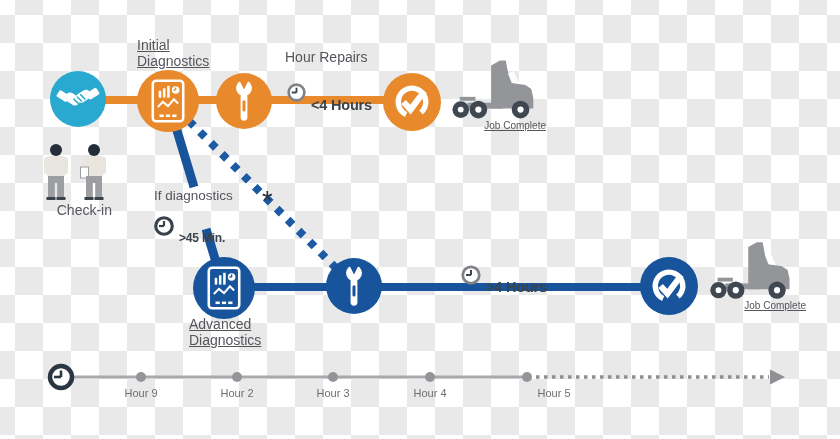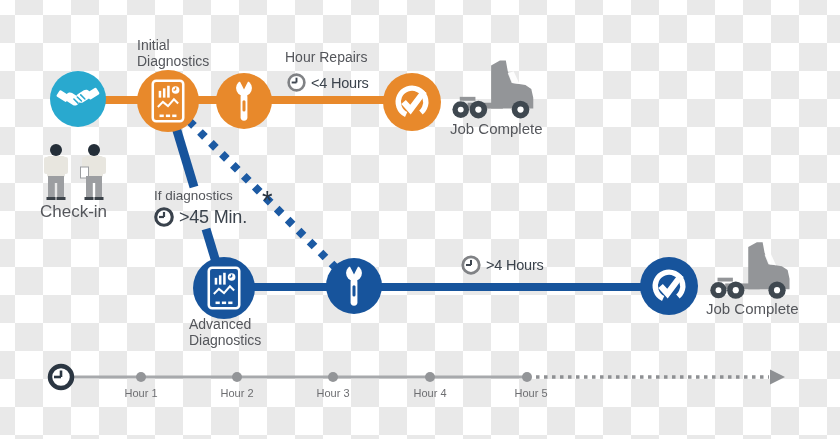--- a/index.html
+++ b/index.html
@@ -11,24 +11,24 @@
   }
   svg.connectors{position:absolute;left:0;top:0;z-index:1;}
   .node{
     position:absolute;z-index:2;border-radius:50%;
     display:flex;align-items:center;justify-content:center;
   }
   .node.cyan{background:#29A9CF;}
   .node.orange{background:#E8892B;}
   .node.blue{background:#17549C;}
   .lbl{position:absolute;z-index:3;color:#54565B;font-size:14px;line-height:1.16;}
-  .two-line{white-space:pre-line;}
+  .two-line{white-space:pre-line;text-decoration:underline;}
   .time-row{position:absolute;z-index:3;display:flex;align-items:center;gap:4px;}
-  .time-txt{font-weight:400;font-size:14.5px;color:#3B434C;letter-spacing:-0.2px;}
-  .job{position:absolute;z-index:3;color:#54565B;font-size:15px;text-align:left;}
+  .time-txt{font-weight:700;font-size:14.5px;color:#3B434C;letter-spacing:-0.2px;margin-top:25px;}
+  .job{position:absolute;z-index:3;color:#54565B;font-size:10px;text-align:right;text-decoration:underline;}
   .hour{position:absolute;z-index:3;color:#6D6E71;font-size:11px;text-align:center;width:60px;}
   .asterisk{position:absolute;z-index:4;color:#2B3642;font-size:27px;font-weight:400;}
   .figure{position:absolute;z-index:2;}
 </style>
 </head>
 <body>
 
 <div class="canvas">
 
   <svg class="connectors" width="840" height="439" viewBox="0 0 840 439">
@@ -78,21 +78,21 @@
         <rect x="47" y="13" width="18" height="21" rx="2" fill="#E8E6DF"></rect>
         <rect x="42.5" y="24" width="8" height="11" fill="#ffffff" stroke="#9C9EA1" stroke-width="1"></rect>
         <rect x="48" y="33" width="16" height="7" fill="#9C9EA1"></rect>
         <rect x="48" y="38" width="6.8" height="17" fill="#9C9EA1"></rect>
         <rect x="57.2" y="38" width="6.8" height="17" fill="#9C9EA1"></rect>
         <rect x="46.5" y="54" width="9" height="3" fill="#3A4148"></rect>
         <rect x="56.5" y="54" width="9" height="3" fill="#3A4148"></rect>
       </g>
     </svg>
   </div>
-  <div class="lbl" style="left:40px;top:202px;width:72px;text-align:left;font-size:17px;">Check-in</div>
+  <div class="lbl" style="left:40px;top:202px;width:72px;text-align:right;font-size:14px;">Check-in</div>
 
   <div class="node cyan" style="left:50px;top:71px;width:56px;height:56px;">
     <svg width="44" height="32" viewBox="0 0 64 44">
       <g fill="#ffffff">
         <rect x="2" y="12" width="17" height="11" rx="2" transform="rotate(32 10 17)"></rect>
         <rect x="45" y="9" width="17" height="11" rx="2" transform="rotate(-32 53 14)"></rect>
         <rect x="13" y="15" width="22" height="14" rx="6" transform="rotate(32 24 22)"></rect>
         <rect x="29" y="11" width="22" height="14" rx="6" transform="rotate(-32 40 18)"></rect>
       </g>
       <g stroke="#29A9CF" stroke-width="2.2" stroke-linecap="round">
@@ -163,21 +163,21 @@
   </div>
   <div class="job" style="left:450px;top:120px;width:96px;">Job Complete</div>
 
   <div class="lbl" style="left:154px;top:188px;font-size:13.5px;">If diagnostics</div>
   <div class="time-row" style="left:153px;top:206px;">
     <svg width="22" height="22" viewBox="0 0 24 24">
       <circle cx="12" cy="12" r="9" fill="#ffffff" stroke="#39424C" stroke-width="3.4"></circle>
       <line x1="12" y1="12" x2="6.5" y2="12" stroke="#39424C" stroke-width="2.4"></line>
       <line x1="12" y1="12" x2="12" y2="6.5" stroke="#39424C" stroke-width="2.4"></line>
     </svg>
-    <span class="time-txt" style="font-size:18px;">&gt;45 Min.</span>
+    <span class="time-txt" style="font-size:12px;">&gt;45 Min.</span>
   </div>
   <div class="asterisk" style="left:262px;top:186px;">*</div>
 
   <div class="node blue" style="left:193px;top:257px;width:62px;height:62px;">
     <svg width="34" height="44" viewBox="0 0 40 52">
       <rect x="2" y="2" width="36" height="48" rx="4" fill="none" stroke="#ffffff" stroke-width="3"></rect>
       <rect x="9" y="14" width="3" height="8" fill="#ffffff"></rect>
       <rect x="14" y="11" width="3" height="11" fill="#ffffff"></rect>
       <rect x="19" y="8" width="3" height="14" fill="#ffffff"></rect>
       <circle cx="29" cy="13" r="4.5" fill="#ffffff"></circle>
@@ -226,19 +226,19 @@
       <circle cx="13" cy="53" r="8.5" fill="#3F4850"></circle>
         <circle cx="13" cy="53" r="3" fill="#ffffff"></circle>
       <circle cx="31" cy="53" r="9" fill="#3F4850"></circle>
         <circle cx="31" cy="53" r="3.2" fill="#ffffff"></circle>
       <circle cx="74" cy="53" r="9" fill="#3F4850"></circle>
         <circle cx="74" cy="53" r="3.2" fill="#ffffff"></circle>
     </svg>
   </div>
   <div class="job" style="left:706px;top:300px;width:100px;">Job Complete</div>
 
-  <div class="hour" style="left:111px;top:387px;">Hour 1</div>
+  <div class="hour" style="left:111px;top:387px;">Hour 9</div>
   <div class="hour" style="left:207px;top:387px;">Hour 2</div>
   <div class="hour" style="left:303px;top:387px;">Hour 3</div>
   <div class="hour" style="left:400px;top:387px;">Hour 4</div>
-  <div class="hour" style="left:501px;top:387px;">Hour 5</div>
+  <div class="hour" style="left:524px;top:387px;">Hour 5</div>
 
 </div>
 
 </body></html>

